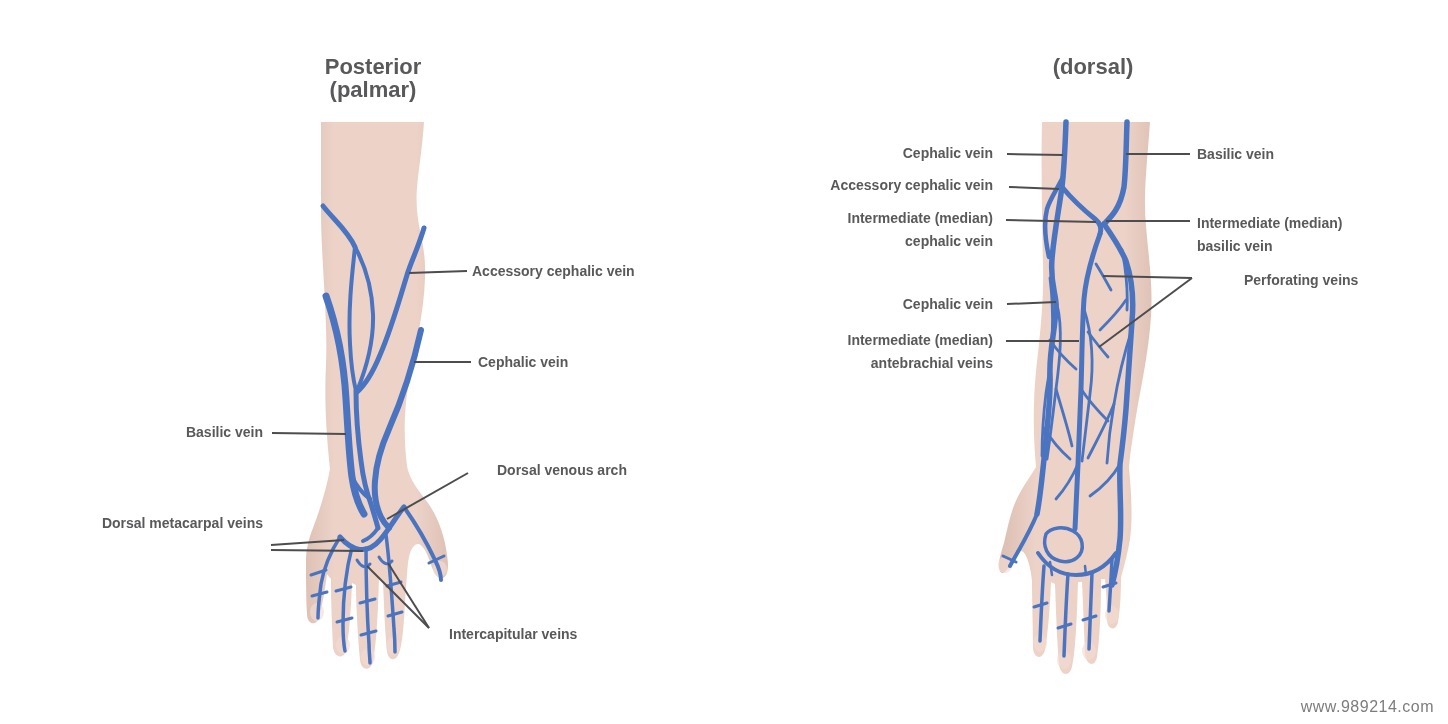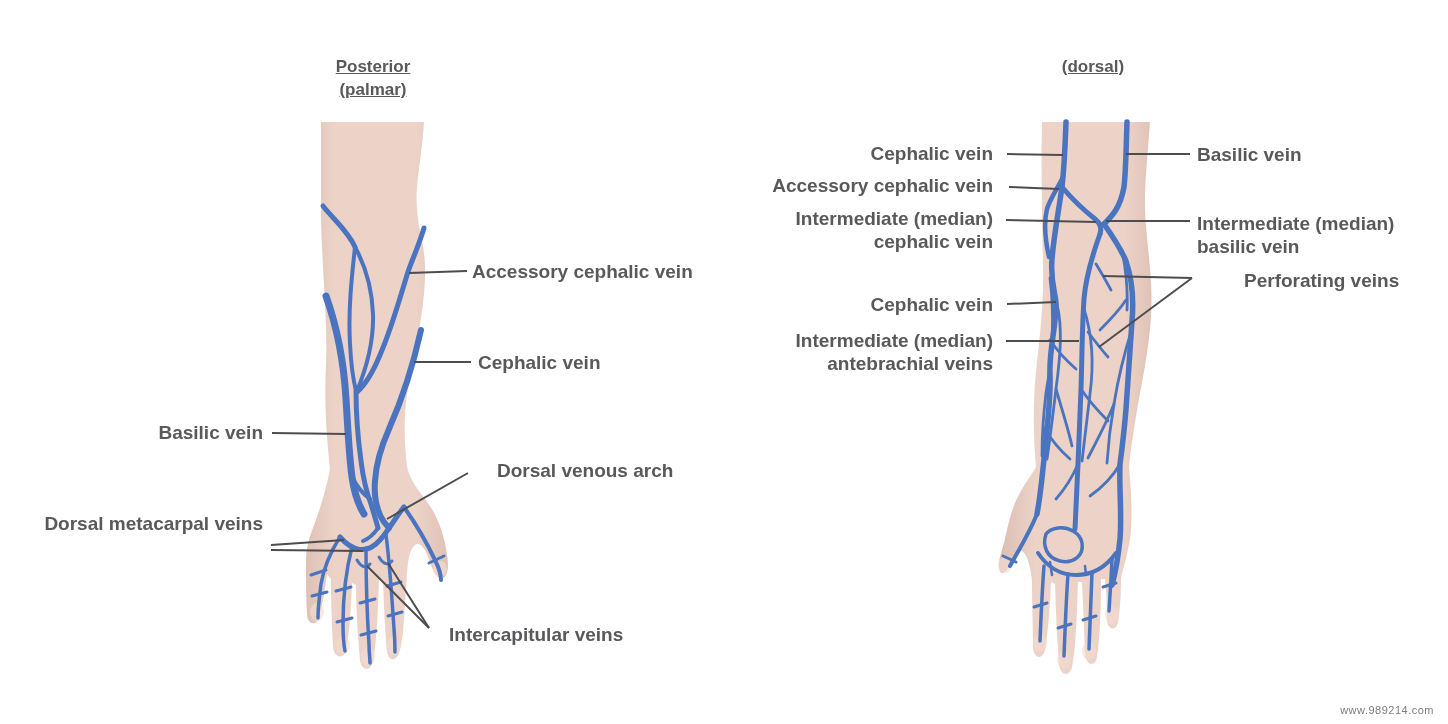--- a/index.html
+++ b/index.html
@@ -7,34 +7,34 @@
     --vein:#4a74bf; --label-text:#59595b; --leader-line:#4d4d4f; --watermark:#7d7d7d;
   }
   *{box-sizing:border-box;margin:0;padding:0;}
   html,body{background:#ffffff;}
   .stage{
     position:relative;width:1448px;height:724px;background:#ffffff;overflow:hidden;
     font-family:"Liberation Sans","DejaVu Sans",sans-serif;
   }
   .stage svg{position:absolute;left:0;top:0;}
   .lbl{
-    position:absolute;color:var(--label-text);font-size:19px;font-weight:bold;
+    position:absolute;color:var(--label-text);font-size:14px;font-weight:bold;
     line-height:23px;white-space:nowrap;
   }
   .lbl.right{text-align:right;}
   .lbl.center{text-align:center;}
-  .title{font-size:17px;text-decoration:underline;}
+  .title{font-size:22px;}
   .leader{stroke:var(--leader-line);stroke-width:2;fill:none;}
   .vein{stroke:var(--vein);fill:none;stroke-linecap:round;stroke-linejoin:round;}
   .w7{stroke-width:7;} .w6{stroke-width:6;} .w55{stroke-width:5.5;} .w5{stroke-width:5;}
   .w45{stroke-width:4.5;} .w4{stroke-width:4;} .w35{stroke-width:3.5;} .w3{stroke-width:3;}
   .w28{stroke-width:2.8;} .w25{stroke-width:2.5;}
   .tip{fill:var(--skin-tip);opacity:.65;}
   .watermark{
-    position:absolute;right:14px;bottom:8px;font-size:11px;font-weight:normal;
+    position:absolute;right:14px;bottom:8px;font-size:16px;font-weight:normal;
     color:var(--watermark);letter-spacing:.5px;
   }
 </style>
 </head>
 <body>
 
 <div class="stage">
 
   <svg width="1448" height="724" viewBox="0 0 1448 724">
     <defs>

